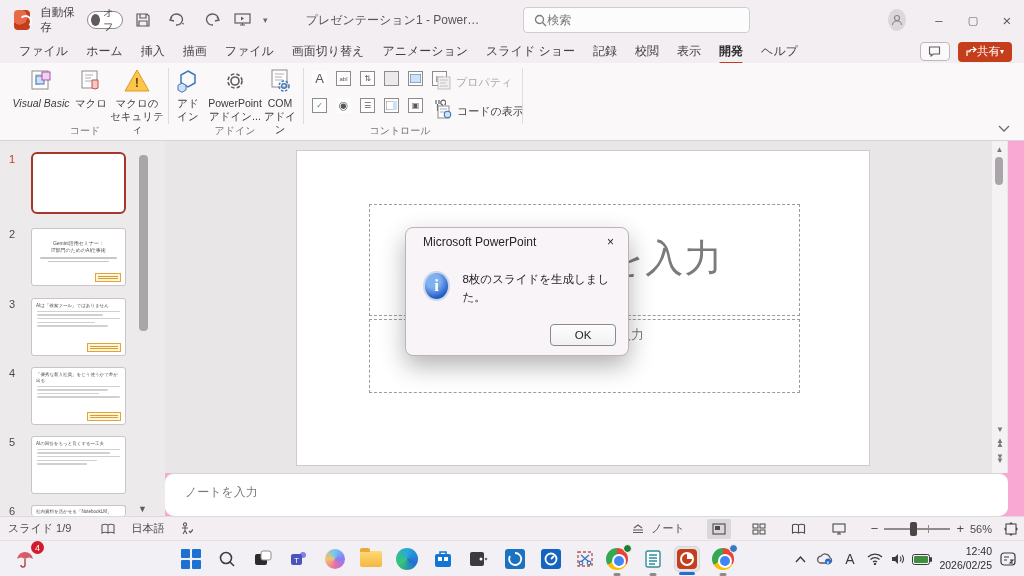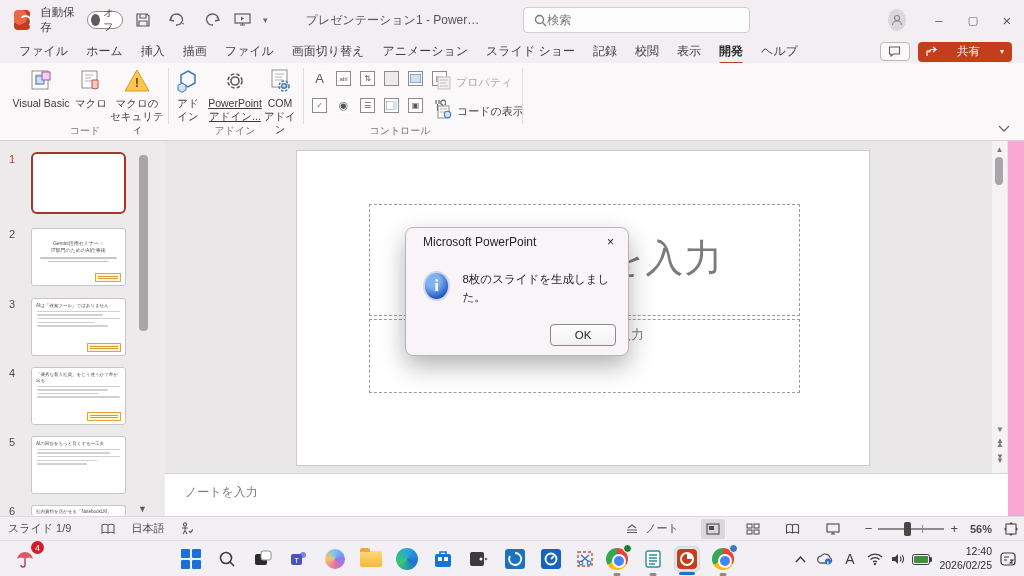--- a/index.html
+++ b/index.html
@@ -28,21 +28,21 @@
   .winctl { width:34px; height:26px; display:flex; align-items:center; justify-content:center; color:#5f5b5d; font-size:13px; }
 
   
   #tabrow { left:0; top:40px; width:1024px; height:23px; background:#f3eef1; display:flex; align-items:center; padding-left:10px; }
   .tab { font-size:12px; color:#434043; padding:2px 9px; white-space:nowrap; position:relative; }
   .tab.active { font-weight:bold; color:#2b2b2b; }
   .tab.active::after { content:""; position:absolute; left:9px; right:9px; bottom:-3px; height:3px; background:#c43e1c; border-radius:2px; }
   .comment-btn { width:30px; height:19px; border:1px solid #bdb8ba; border-radius:4px; background:#fbf9fa;
     display:flex; align-items:center; justify-content:center; }
   .share-btn { height:20px; background:#c43e1c; color:#fff; border-radius:4px; font-size:11.5px;
-    display:flex; align-items:center; gap:20px; padding:0 8px; }
+    display:flex; align-items:center; gap:0; padding:0 8px; }
 
   
   #ribbon { left:0; top:63px; width:1024px; height:78px; background:#fbf8fa; border-bottom:1px solid #d8d2d5; }
   .rsep { position:absolute; top:5px; bottom:16px; width:1px; background:#e2dcdf; }
   .rgroup-label { position:absolute; bottom:2px; font-size:10px; color:#7a7578; text-align:center; }
   .rbtn { position:absolute; top:4px; display:flex; flex-direction:column; align-items:center; gap:2px; }
   .rbtn .lbl { font-size:10.5px; color:#3b3b3b; text-align:center; line-height:1.25; white-space:pre-line; }
   .rbtn .bicon { width:30px; height:28px; display:flex; align-items:center; justify-content:center; }
   .cicon { width:15px; height:15px; border:1px solid #8f8b8d; background:#fdfdfd; font-size:8px; color:#5a5658;
     display:flex; align-items:center; justify-content:center; }
@@ -83,21 +83,21 @@
     background:radial-gradient(circle at 35% 30%, #7fb0ef 0 30%, #2a62c8 70%, #173f96 100%);
     border:2px solid #cdd8ec; color:#fff; font-family:"Liberation Serif","DejaVu Serif",serif;
     font-weight:bold; font-size:17px; display:flex; align-items:center; justify-content:center; }
   .dlg-body { display:flex; gap:12px; padding:22px 12px 0 17px; align-items:flex-start; }
   .dlg-msg { font-size:11.5px; color:#252525; line-height:1.55; }
   .ok-btn { position:absolute; right:12px; bottom:9px; width:66px; height:22px; background:linear-gradient(#fdfdfd,#f2f1f2);
     border:1px solid #8a8a8a; border-radius:4px; font-size:11.5px; color:#252525;
     display:flex; align-items:center; justify-content:center; }
 
   
-  #notes { left:165px; top:473px; width:843px; height:43px; background:#fff; border-top:1px solid #d8d4d6; }
+  #notes { left:165px; top:473px; width:843px; height:43px; background:#fff; border-top:1px solid #d8d4d6;border-radius:9px; }
   #notes span { position:absolute; left:20px; top:10px; font-size:12px; color:#7b777a; }
 
   
   #statusbar { left:0; top:516px; width:1024px; height:24px; background:#f2eef1; border-top:1px solid #ddd8db;
     display:flex; align-items:center; font-size:11px; color:#4c4a4c; }
   .view-ic { width:24px; height:20px; display:flex; align-items:center; justify-content:center; border-radius:2px; }
   .view-ic.sel { background:#dbd6d9; }
   .zoom-track { width:66px; height:2px; background:#8f8b8d; position:relative; }
   .zoom-thumb { position:absolute; left:26px; top:-6px; width:7px; height:14px; background:#4a4648; border-radius:2px; }
   .zoom-mid { position:absolute; left:44px; top:-3px; width:1px; height:8px; background:#8f8b8d; }
@@ -203,21 +203,21 @@
             <path d="M1 10 v-5 h4 M7 1 l3 2.5 -3 2.5 M10 3.5 h-4 a3 3 0 0 0 -3 3" fill="none" stroke="#fff" stroke-width="1.2"></path>
           </svg>
         <span>共有</span>
         <span style="font-size:8px;">▾</span>
       </div>
     </div>
   </div>
 
   <div id="ribbon" class="abs">
 
-    <div class="rbtn" style="left:10px; width:62px;">
+    <div class="rbtn" style="left:10px; width:62px;font-style:italic;">
       <div class="bicon">
         <svg width="26" height="26" viewBox="0 0 26 26">
             <rect x="4" y="3" width="16" height="18" fill="#fdfdfd" stroke="#8f8b8d"></rect>
             <path d="M7 7h8M7 10h6M7 13h8M7 16h5" stroke="#b3afb1" stroke-width="1"></path>
             <rect x="8" y="8" width="8" height="8" fill="#cfe1f5" stroke="#3f77bd"></rect>
             <rect x="14" y="4" width="8" height="8" fill="#efd3ef" stroke="#b14fb1"></rect>
           </svg>
       </div>
       <span class="lbl">Visual Basic</span>
     </div>
@@ -247,21 +247,21 @@
     <div class="rbtn" style="left:173px; width:30px;">
       <div class="bicon">
         <svg width="26" height="26" viewBox="0 0 26 26">
             <path d="M13 3 l7 4 v8 l-7 4 -7-4 v-8z" fill="none" stroke="#3f77bd" stroke-width="1.5"></path>
             <path d="M7 15 l4 2.3 v4.7 l-4 2.3 -4-2.3 v-4.7z" fill="#cfe1f5" stroke="#3f77bd"></path>
           </svg>
       </div>
       <span class="lbl">アド
 イン</span>
     </div>
-    <div class="rbtn" style="left:206px; width:58px;text-decoration:underline;">
+    <div class="rbtn" style="left:206px; width:58px;">
       <div class="bicon">
         <svg width="26" height="26" viewBox="0 0 26 26">
             <circle cx="13" cy="13" r="7" fill="none" stroke="#5f5b5d" stroke-width="1.6" stroke-dasharray="3.5 2.2"></circle>
             <circle cx="13" cy="13" r="4" fill="none" stroke="#5f5b5d" stroke-width="1.6"></circle>
           </svg>
       </div>
       <span class="lbl">PowerPoint
 アドイン...</span>
     </div>
     <div class="rbtn" style="left:262px; width:36px;">
@@ -482,21 +482,21 @@
             <rect x="1" y="1" width="12" height="8" fill="none" stroke="#4c4a4c" stroke-width="1.1"></rect>
             <path d="M5 11 h4 M7 9 v2" stroke="#4c4a4c" stroke-width="1.1"></path>
           </svg>
       </div>
       <span style="margin-left:14px; font-size:13px;">−</span>
       <div class="zoom-track">
         <div class="zoom-mid"></div>
         <div class="zoom-thumb"></div>
       </div>
       <span style="font-size:13px;">+</span>
-      <span style="margin-left:6px;font-weight:bold;">56%</span>
+      <span style="">56%</span>
       <span style="margin-left:6px;">
         <svg width="14" height="14" viewBox="0 0 14 14">
             <rect x="2" y="2" width="10" height="10" fill="none" stroke="#4c4a4c" stroke-width="1.1"></rect>
             <path d="M7 0 l2 2 h-4z M7 14 l2 -2 h-4z M0 7 l2 -2 v4z M14 7 l-2 -2 v4z" fill="#4c4a4c"></path>
           </svg>
       </span>
     </div>
   </div>
 
   <div id="taskbar" class="abs">

